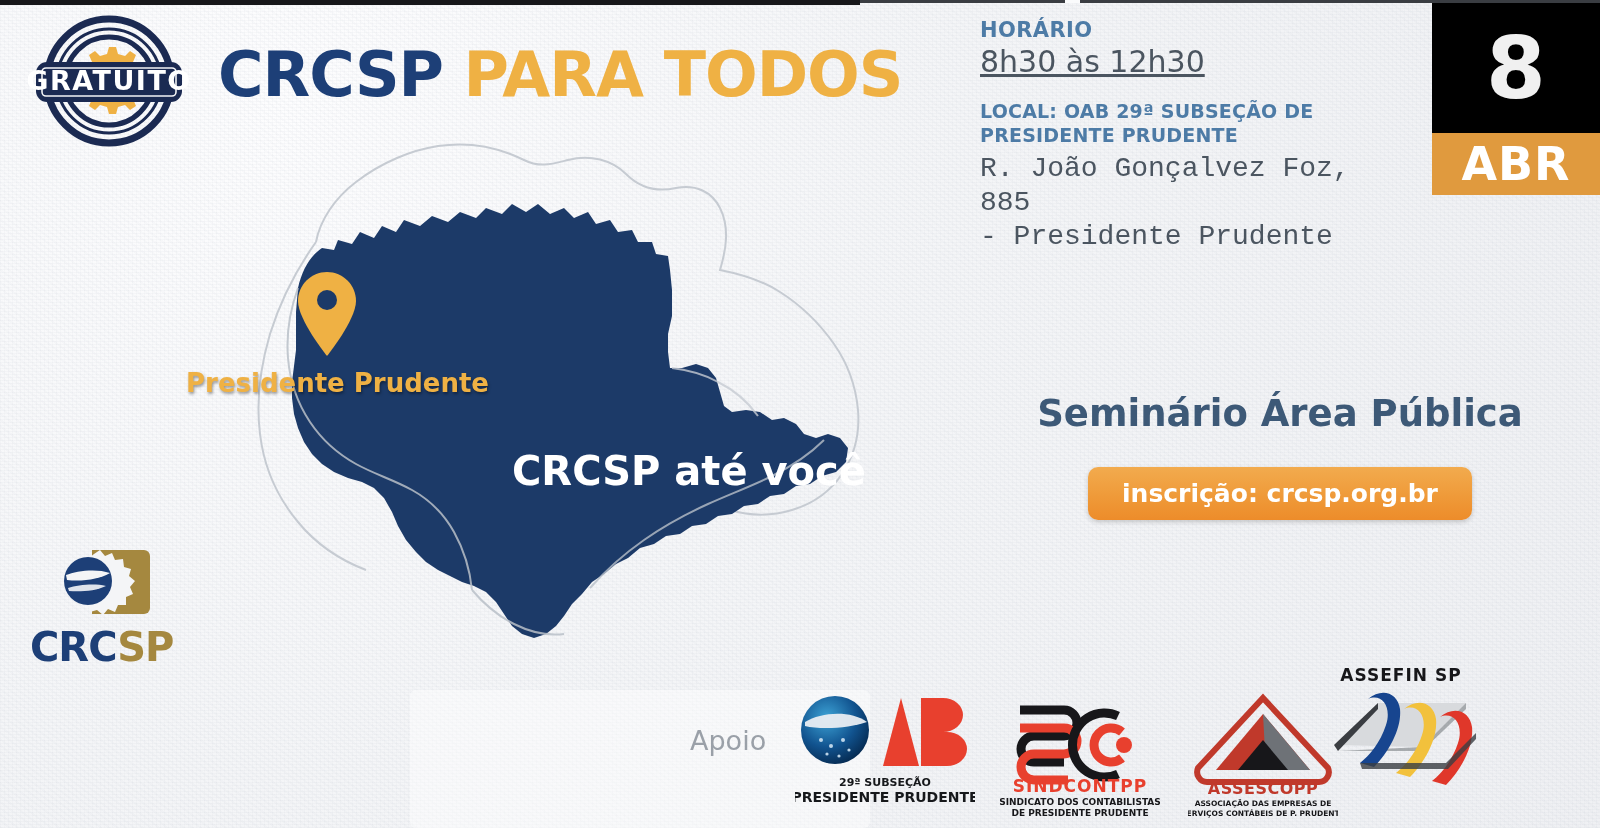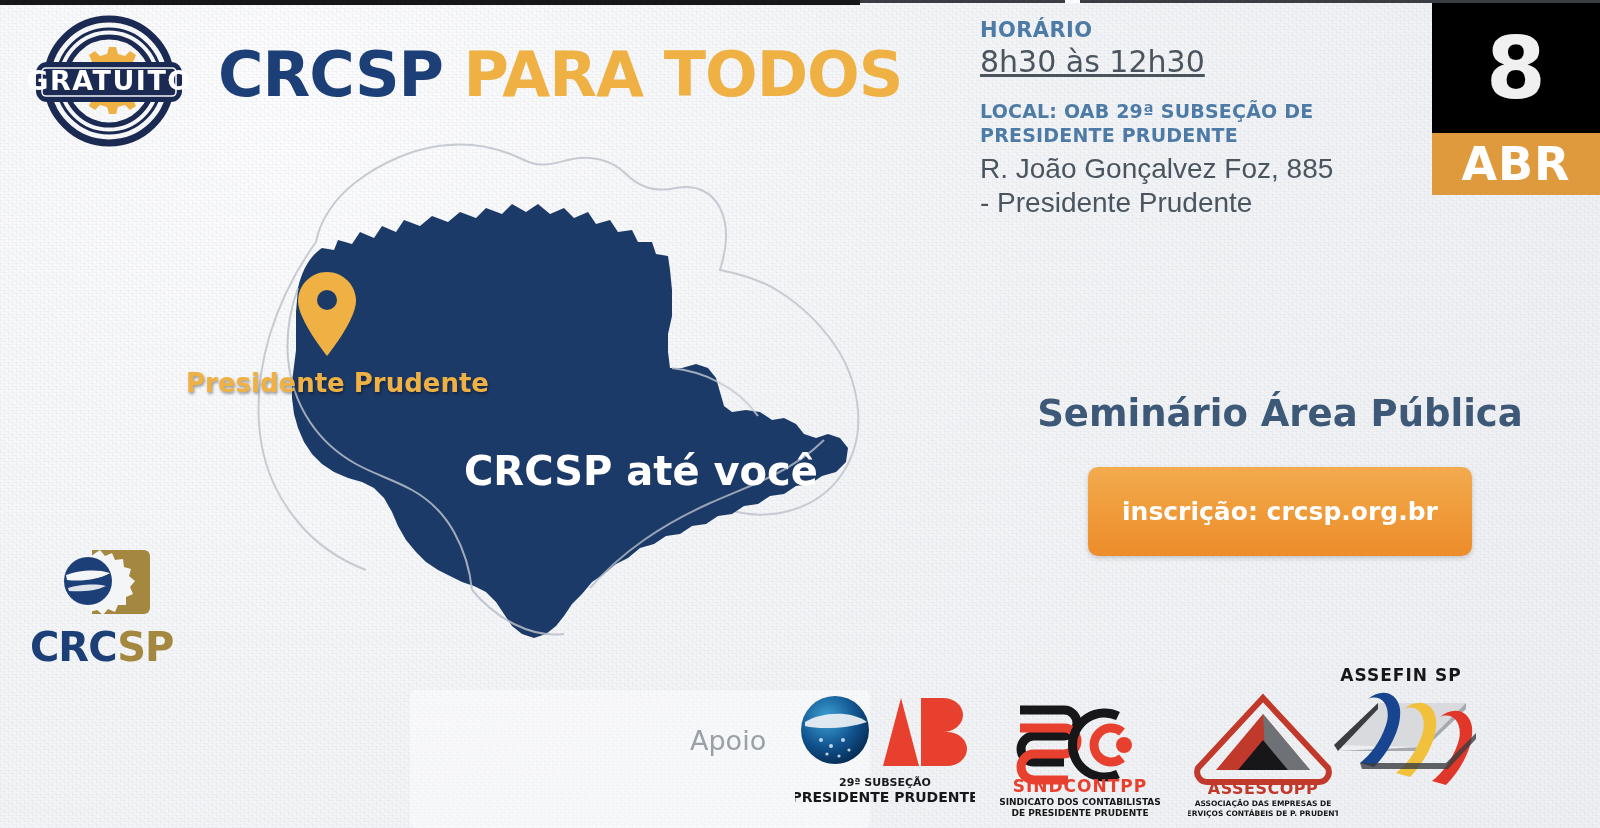--- a/index.html
+++ b/index.html
@@ -79,21 +79,21 @@
   .map-pin svg{ width:100%; height:100%; display:block; }
 
   .pp-label{
     position:absolute; left:186px; top:368px; z-index:5;
     color:#efb144; font-size:26px; font-weight:bold;
     font-family:"DejaVu Sans", sans-serif;
     text-shadow:1px 2px 3px rgba(0,0,0,.38);
     white-space:nowrap;
   }
   .map-caption{
-    position:absolute; left:464px; top:448px; z-index:5;
+    position:absolute; left:512px; top:448px; z-index:5;
     color:#ffffff; font-size:40px; font-weight:bold;
     font-family:"DejaVu Sans", sans-serif;
     white-space:nowrap;
   }
 
   
   .crcsp-logo{
     position:absolute; left:18px; top:548px; width:175px; height:115px; z-index:5;
   }
   .crcsp-logo .mark{ width:108px; height:74px; margin-left:30px; }
@@ -120,21 +120,21 @@
     font-family:"DejaVu Sans", sans-serif;
     text-decoration:underline;
   }
   .info .local{
     color:#4d7ba6; font-size:19px; font-weight:bold;
     line-height:1.28; margin-top:20px; letter-spacing:.2px;
     font-family:"DejaVu Sans", sans-serif;
   }
   .info .addr{
     color:#4b5560; font-size:28px; line-height:1.22; margin-top:4px;
-    font-family:Liberation Sans, sans-serif;
+    font-family:Liberation Mono, monospace;
   }
 
   
   .datebox{
     position:absolute; right:0; top:3px; width:168px; z-index:6;
   }
   .datebox .day{
     height:130px; background:#000000; color:#f0f0f0;
     font-size:86px; font-weight:bold; line-height:130px; text-align:center;
     font-family:"DejaVu Sans", sans-serif;
@@ -149,21 +149,21 @@
   .seminar{
     position:absolute; left:1000px; top:392px; width:560px;
     text-align:center; z-index:5;
   }
   .seminar .title{
     color:#3d5977; font-size:37px; font-weight:bold;
     font-family:"DejaVu Sans", sans-serif; white-space:nowrap;
   }
   .cta{
     display:inline-block; margin-top:32px;
-    padding:30px 34px; border-radius:10px;
+    padding:12px 34px; border-radius:10px;
     background:linear-gradient(180deg,#f2ab4e 0%,#ef9a39 55%,#ed8c2a 100%);
     color:#ffffff; font-size:25px; font-weight:bold;
     font-family:"DejaVu Sans", sans-serif;
     box-shadow:0 2px 5px rgba(0,0,0,.18);
     cursor:pointer; white-space:nowrap;
   }
 
   
   .apoio-lbl{
     position:absolute; left:690px; top:725px; z-index:5;

